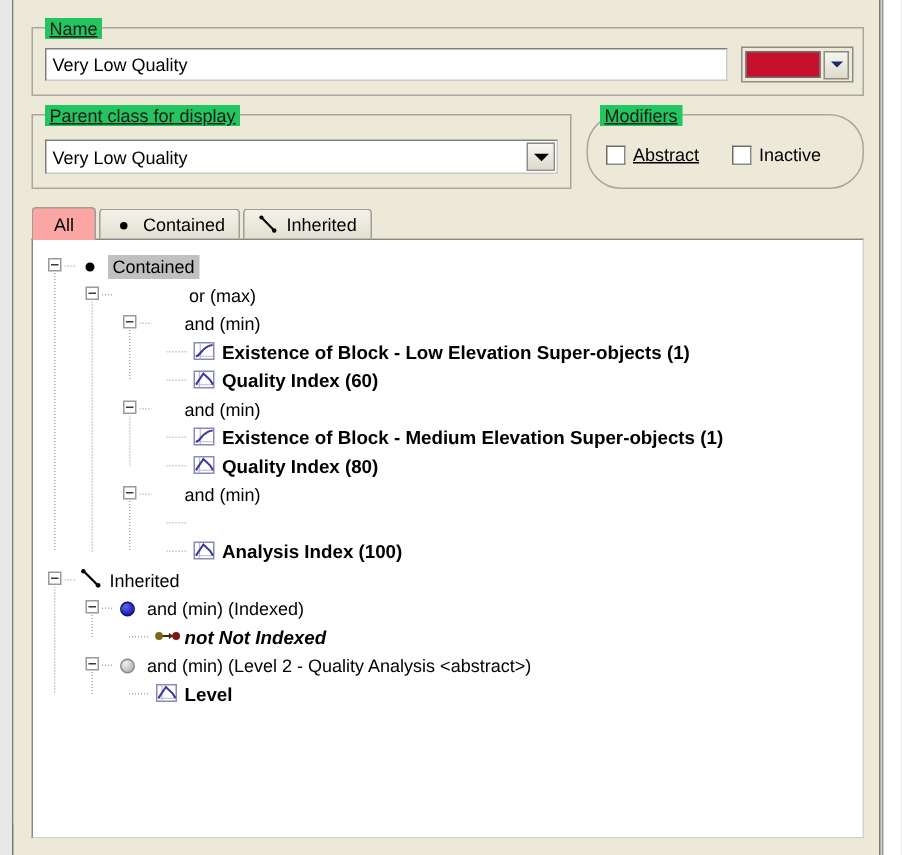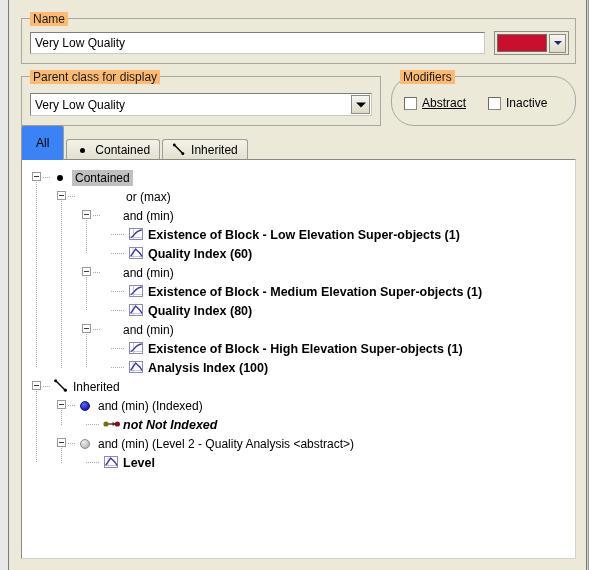--- a/index.html
+++ b/index.html
@@ -95,24 +95,25 @@
   .groupbox {
     position: absolute;
     border: 1px solid #a8a8a0;
     box-sizing: border-box;
     background: transparent;
   }
   .groupbox > .gb-title {
     position: absolute;
     top: -7px; left: 8px;
     padding: 0 3px;
-    background: #fdba74;
+    background: #22c55e;
     font-size: 12px;
     color: #1a1a1a;
     white-space: nowrap;
+    text-decoration: underline;
   }
 
   #name-group { left: 12px; top: 18px; width: 555px; height: 46px; }
   #parent-group { left: 12px; top: 76px; width: 360px; height: 50px; }
   #modifiers-group { left: 382px; top: 76px; width: 185px; height: 50px; border-radius: 23px; }
 
   
   .textbox {
     position: absolute;
     background: #ffffff;
@@ -232,22 +233,22 @@
     padding: 0 9px;
     border: 1px solid #9e9e96;
     border-bottom: none;
     background: linear-gradient(to bottom, #f4f2e9 0%, #e2dfcf 100%);
     margin-right: 2px;
     border-radius: 3px 3px 0 0;
     position: relative;
     white-space: nowrap;
   }
   .tab.active {
-    height: 35px;
-    background: #3b82f6;
+    height: 22px;
+    background: #fca5a5;
     border-color: #9e9e96;
     z-index: 3;
     padding: 0 14px;
   }
   .tab-icon {
     display: inline-block;
     width: 14px; height: 14px;
     margin-right: 5px;
     position: relative;
     flex: none;
@@ -510,28 +511,20 @@
           <div class="tree-row">
             <span class="expander" style="left: 52px; top: 4px;"></span>
             <span class="hline" style="left: 63px; top: 9px; width: 8px;"></span>
             <span style="margin-left: 73px; display: inline-flex; align-items: center;">
               <span class="node-icon"></span>
               <span class="node-label">and (min)</span>
             </span>
           </div>
           <div class="tree-row bold">
             <span class="hline" style="left: 81px; top: 9px; width: 14px;"></span>
-            <span style="margin-left: 98px; display: inline-flex; align-items: center;">
-              <span class="node-icon"><svg width="16" height="14" viewBox="0 0 16 14">
-                  <rect x="1.5" y="1.5" width="13" height="11" fill="#fff" stroke="#8a8ab5" stroke-width="1"></rect>
-                  <path d="M2.5 10.5 L14 10.5 M5.5 2 L5.5 12" stroke="#b9b9d4" stroke-width="0.8"></path>
-                  <path d="M2.5 10.5 C6 10.5, 6.5 3.5, 13.8 3" stroke="#3a3a9e" stroke-width="1.4" fill="none"></path>
-                </svg></span>
-              <span class="node-label">Existence of Block - High Elevation Super-objects  (1)</span>
-            </span>
           </div>
           <div class="tree-row bold">
             <span class="hline" style="left: 81px; top: 9px; width: 14px;"></span>
             <span style="margin-left: 98px; display: inline-flex; align-items: center;">
               <span class="node-icon"><svg width="16" height="14" viewBox="0 0 16 14">
                   <rect x="1.5" y="1.5" width="13" height="11" fill="#fff" stroke="#8a8ab5" stroke-width="1"></rect>
                   <path d="M2.5 10.5 L14 10.5 M5 2 L5 12" stroke="#b9b9d4" stroke-width="0.8"></path>
                   <path d="M2.6 10.4 L7.6 3 L12 7.2 L14 10.4" stroke="#3a3a9e" stroke-width="1.4" fill="none"></path>
                 </svg></span>
               <span class="node-label">Analysis Index (100)</span>

